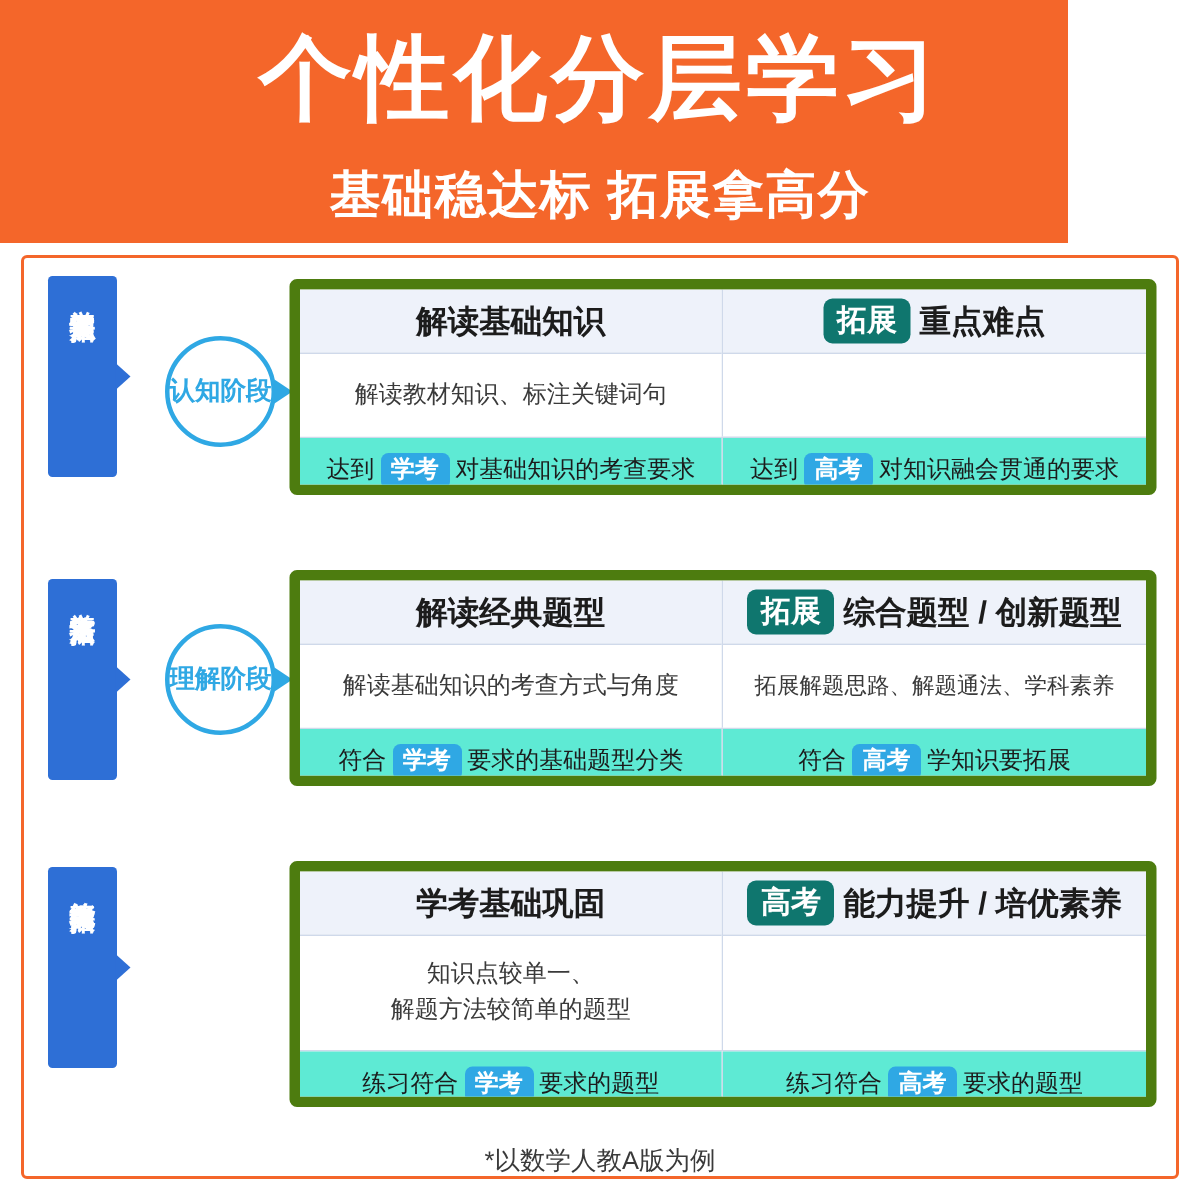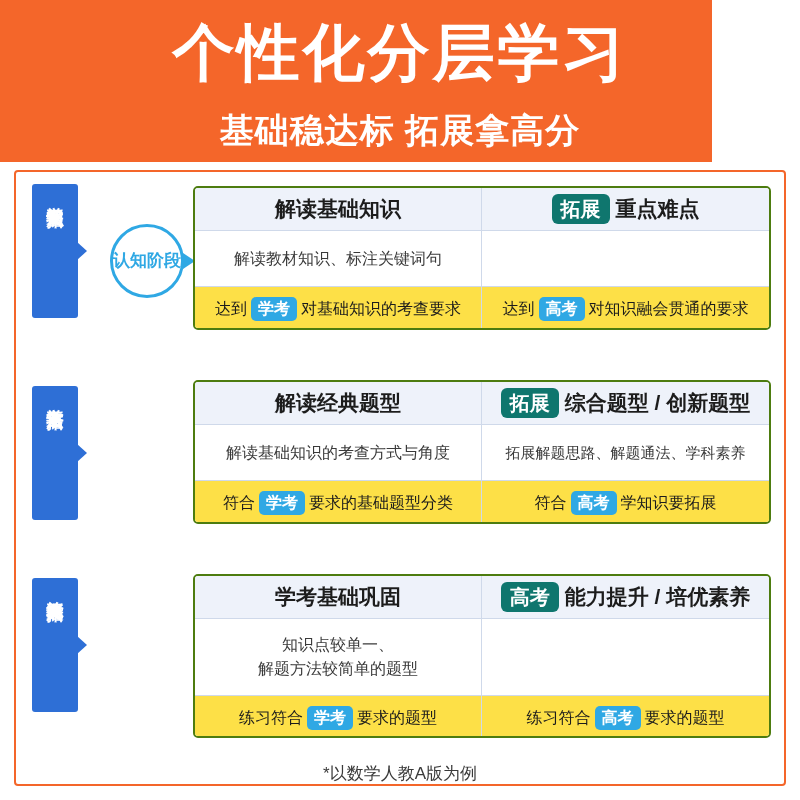--- a/index.html
+++ b/index.html
@@ -120,21 +120,21 @@
     right: -14px;
     top: 50%;
     margin-top: -8px;
     border-top: 8px solid transparent;
     border-bottom: 8px solid transparent;
     border-left: 12px solid #2fa8e4;
   }
   
   .card {
     position: absolute;
-    border: 2px solid #4d7c0f;
+    border: 7px solid #4d7c0f;
     border-radius: 5px;
     box-sizing: border-box;
     background: #ffffff;
     overflow: hidden;
   }
   .card-row {
     display: flex;
     width: 100%;
     box-sizing: border-box;
   }
@@ -161,21 +161,21 @@
     display: flex;
     align-items: center;
     justify-content: center;
     font-size: 16px;
     color: #3a3a3a;
     text-align: center;
     line-height: 24px;
     padding: 0 6px;
   }
   .row-foot {
-    background: #fde047;
+    background: #5eead4;
     display: flex;
     align-items: center;
     justify-content: center;
     font-size: 16px;
     color: #1c1c1c;
     text-align: center;
     line-height: 24px;
     padding: 0 6px;
     white-space: nowrap;
   }
@@ -273,20 +273,23 @@
             <span>对知识融会贯通的要求</span>
         </div>
       </div>
     </div>
   </div>
 
   <div class="vtab" style="left:32px; top:386px; height:134px;">
     <span class="vtxt">学方法要拓展</span>
   </div>
 
+  <div class="stage" style="left:110px; top:416px;">
+    <span class="stxt">理解阶段</span>
+  </div>
 
   <div class="card" style="left:193px; top:380px; width:578px; height:144px;">
     <div class="card-row">
       <div class="col col-sep" style="width:289px;">
         <div class="row-head">
           <span class="head-txt">解读经典题型</span>
         </div>
         <div class="divider"></div>
         <div class="row-mid" style="height:55px;">解读基础知识的考查方式与角度</div>
       </div>

